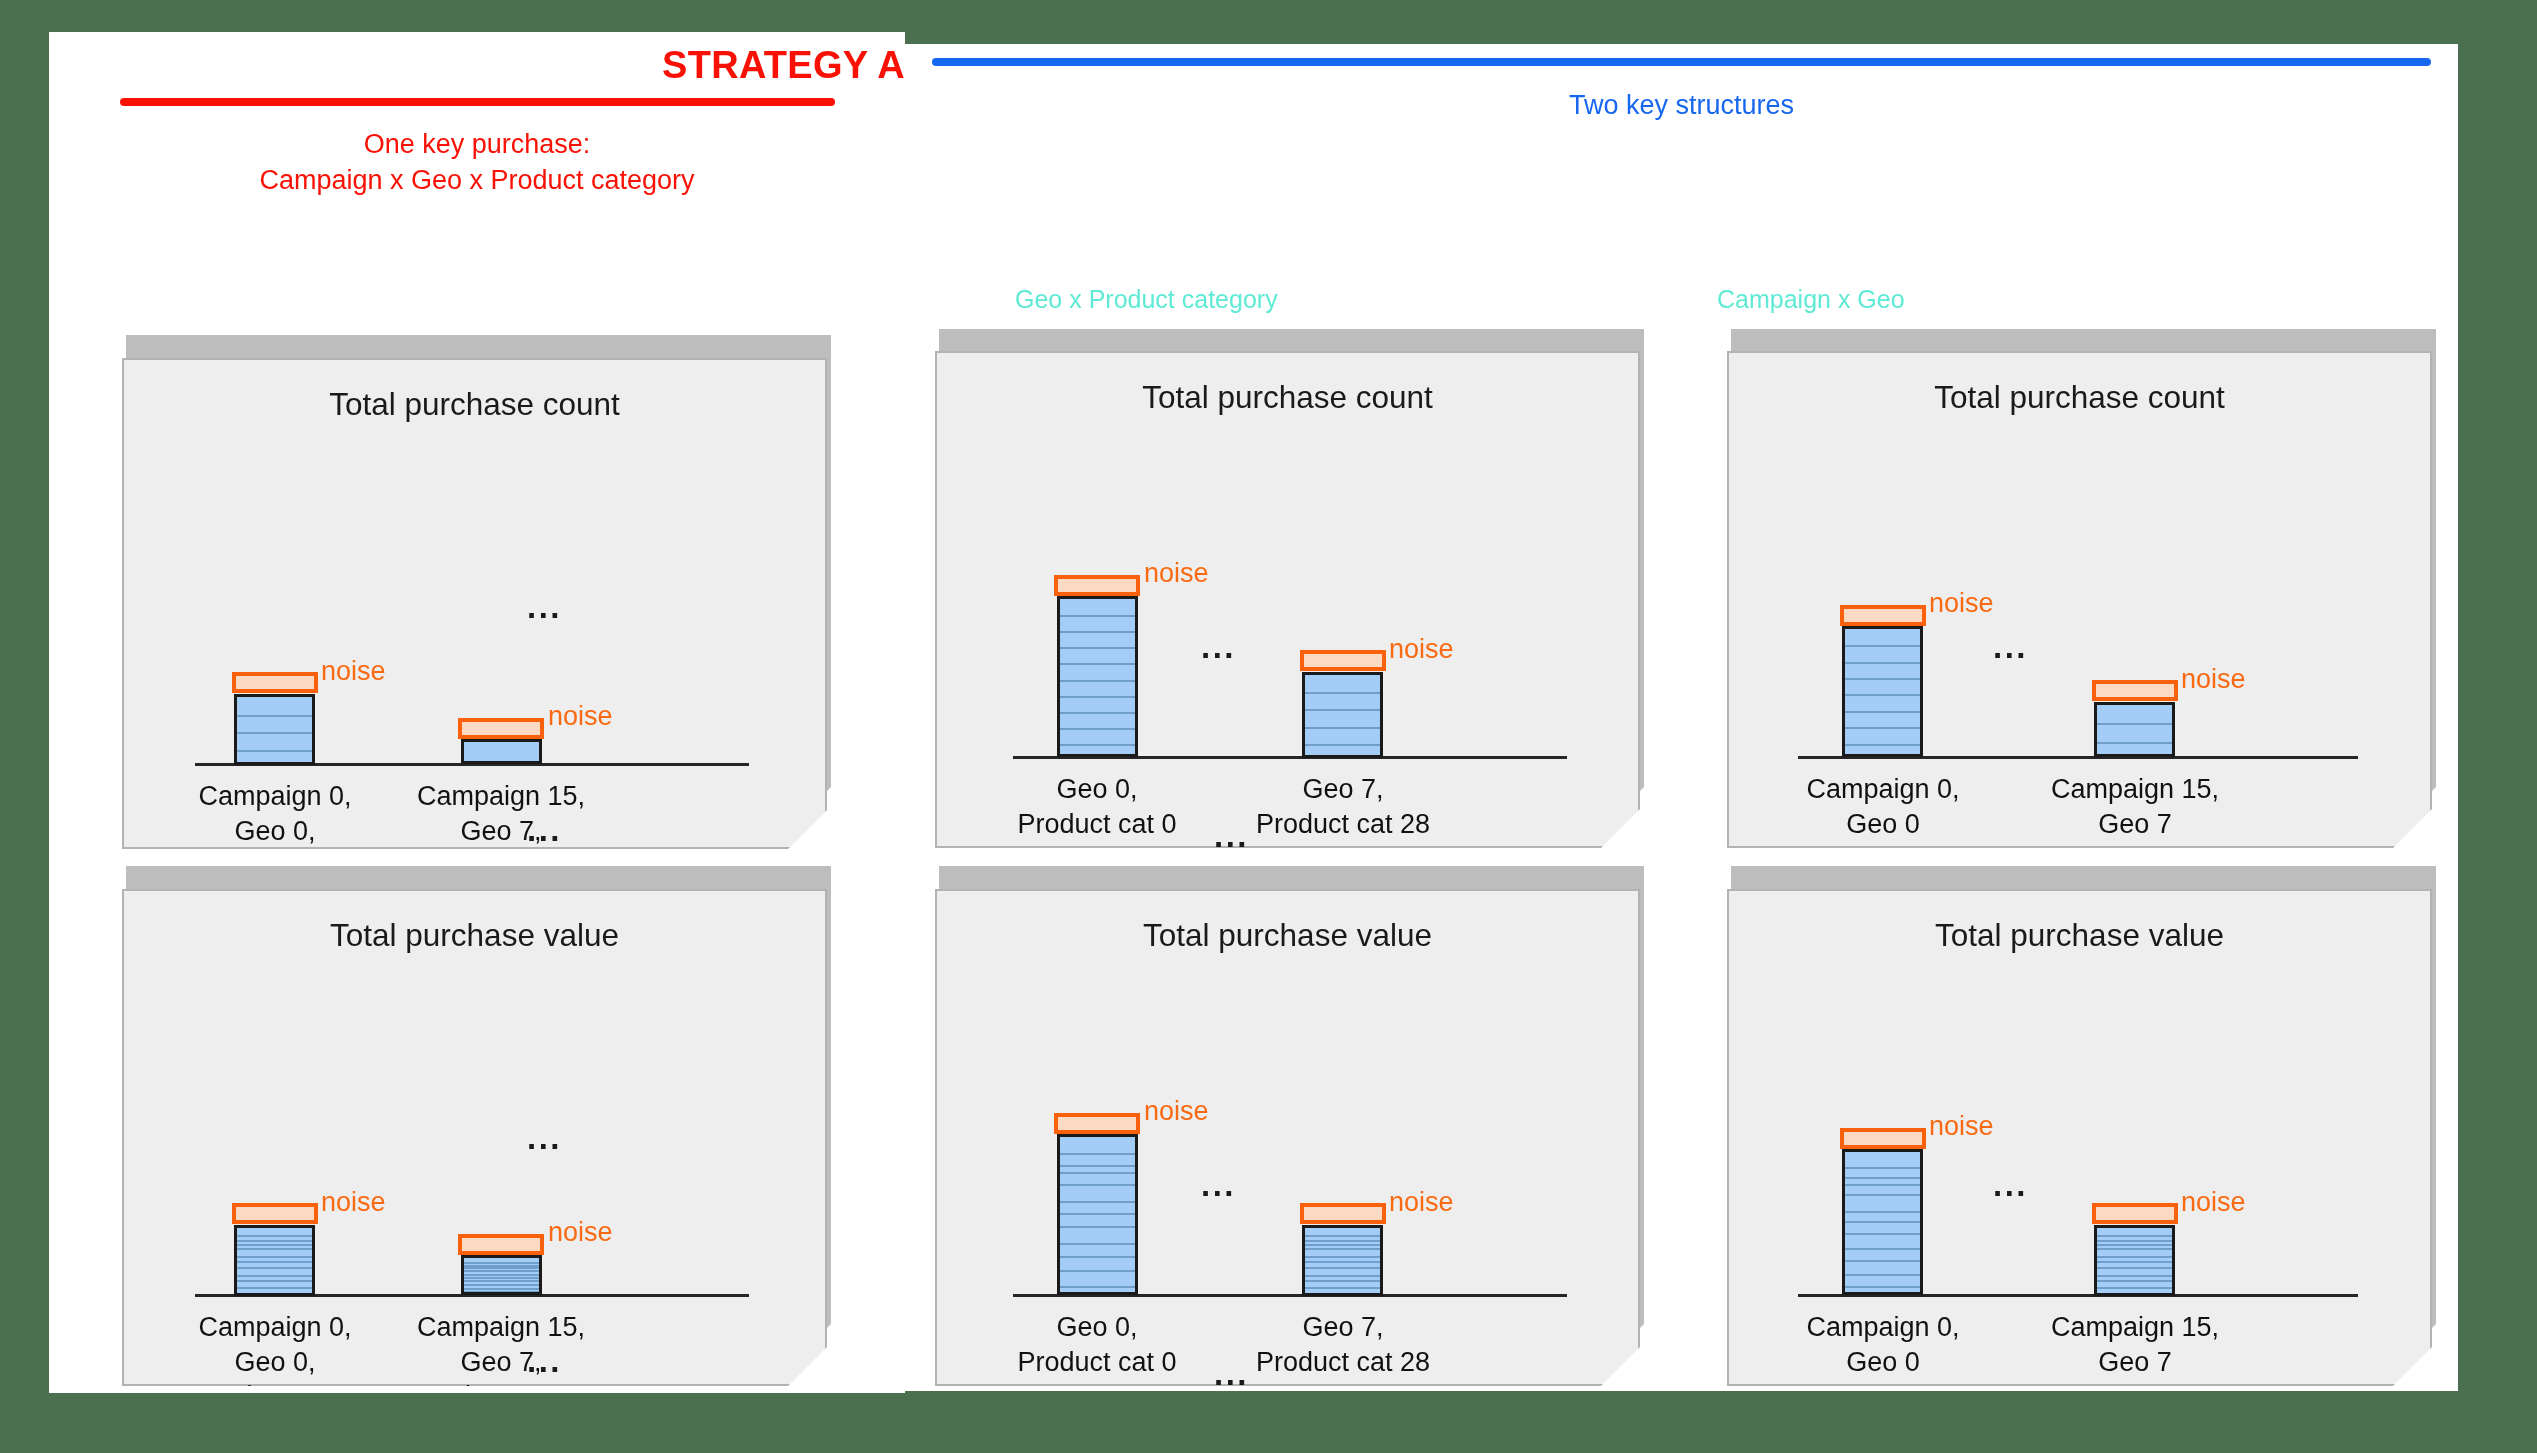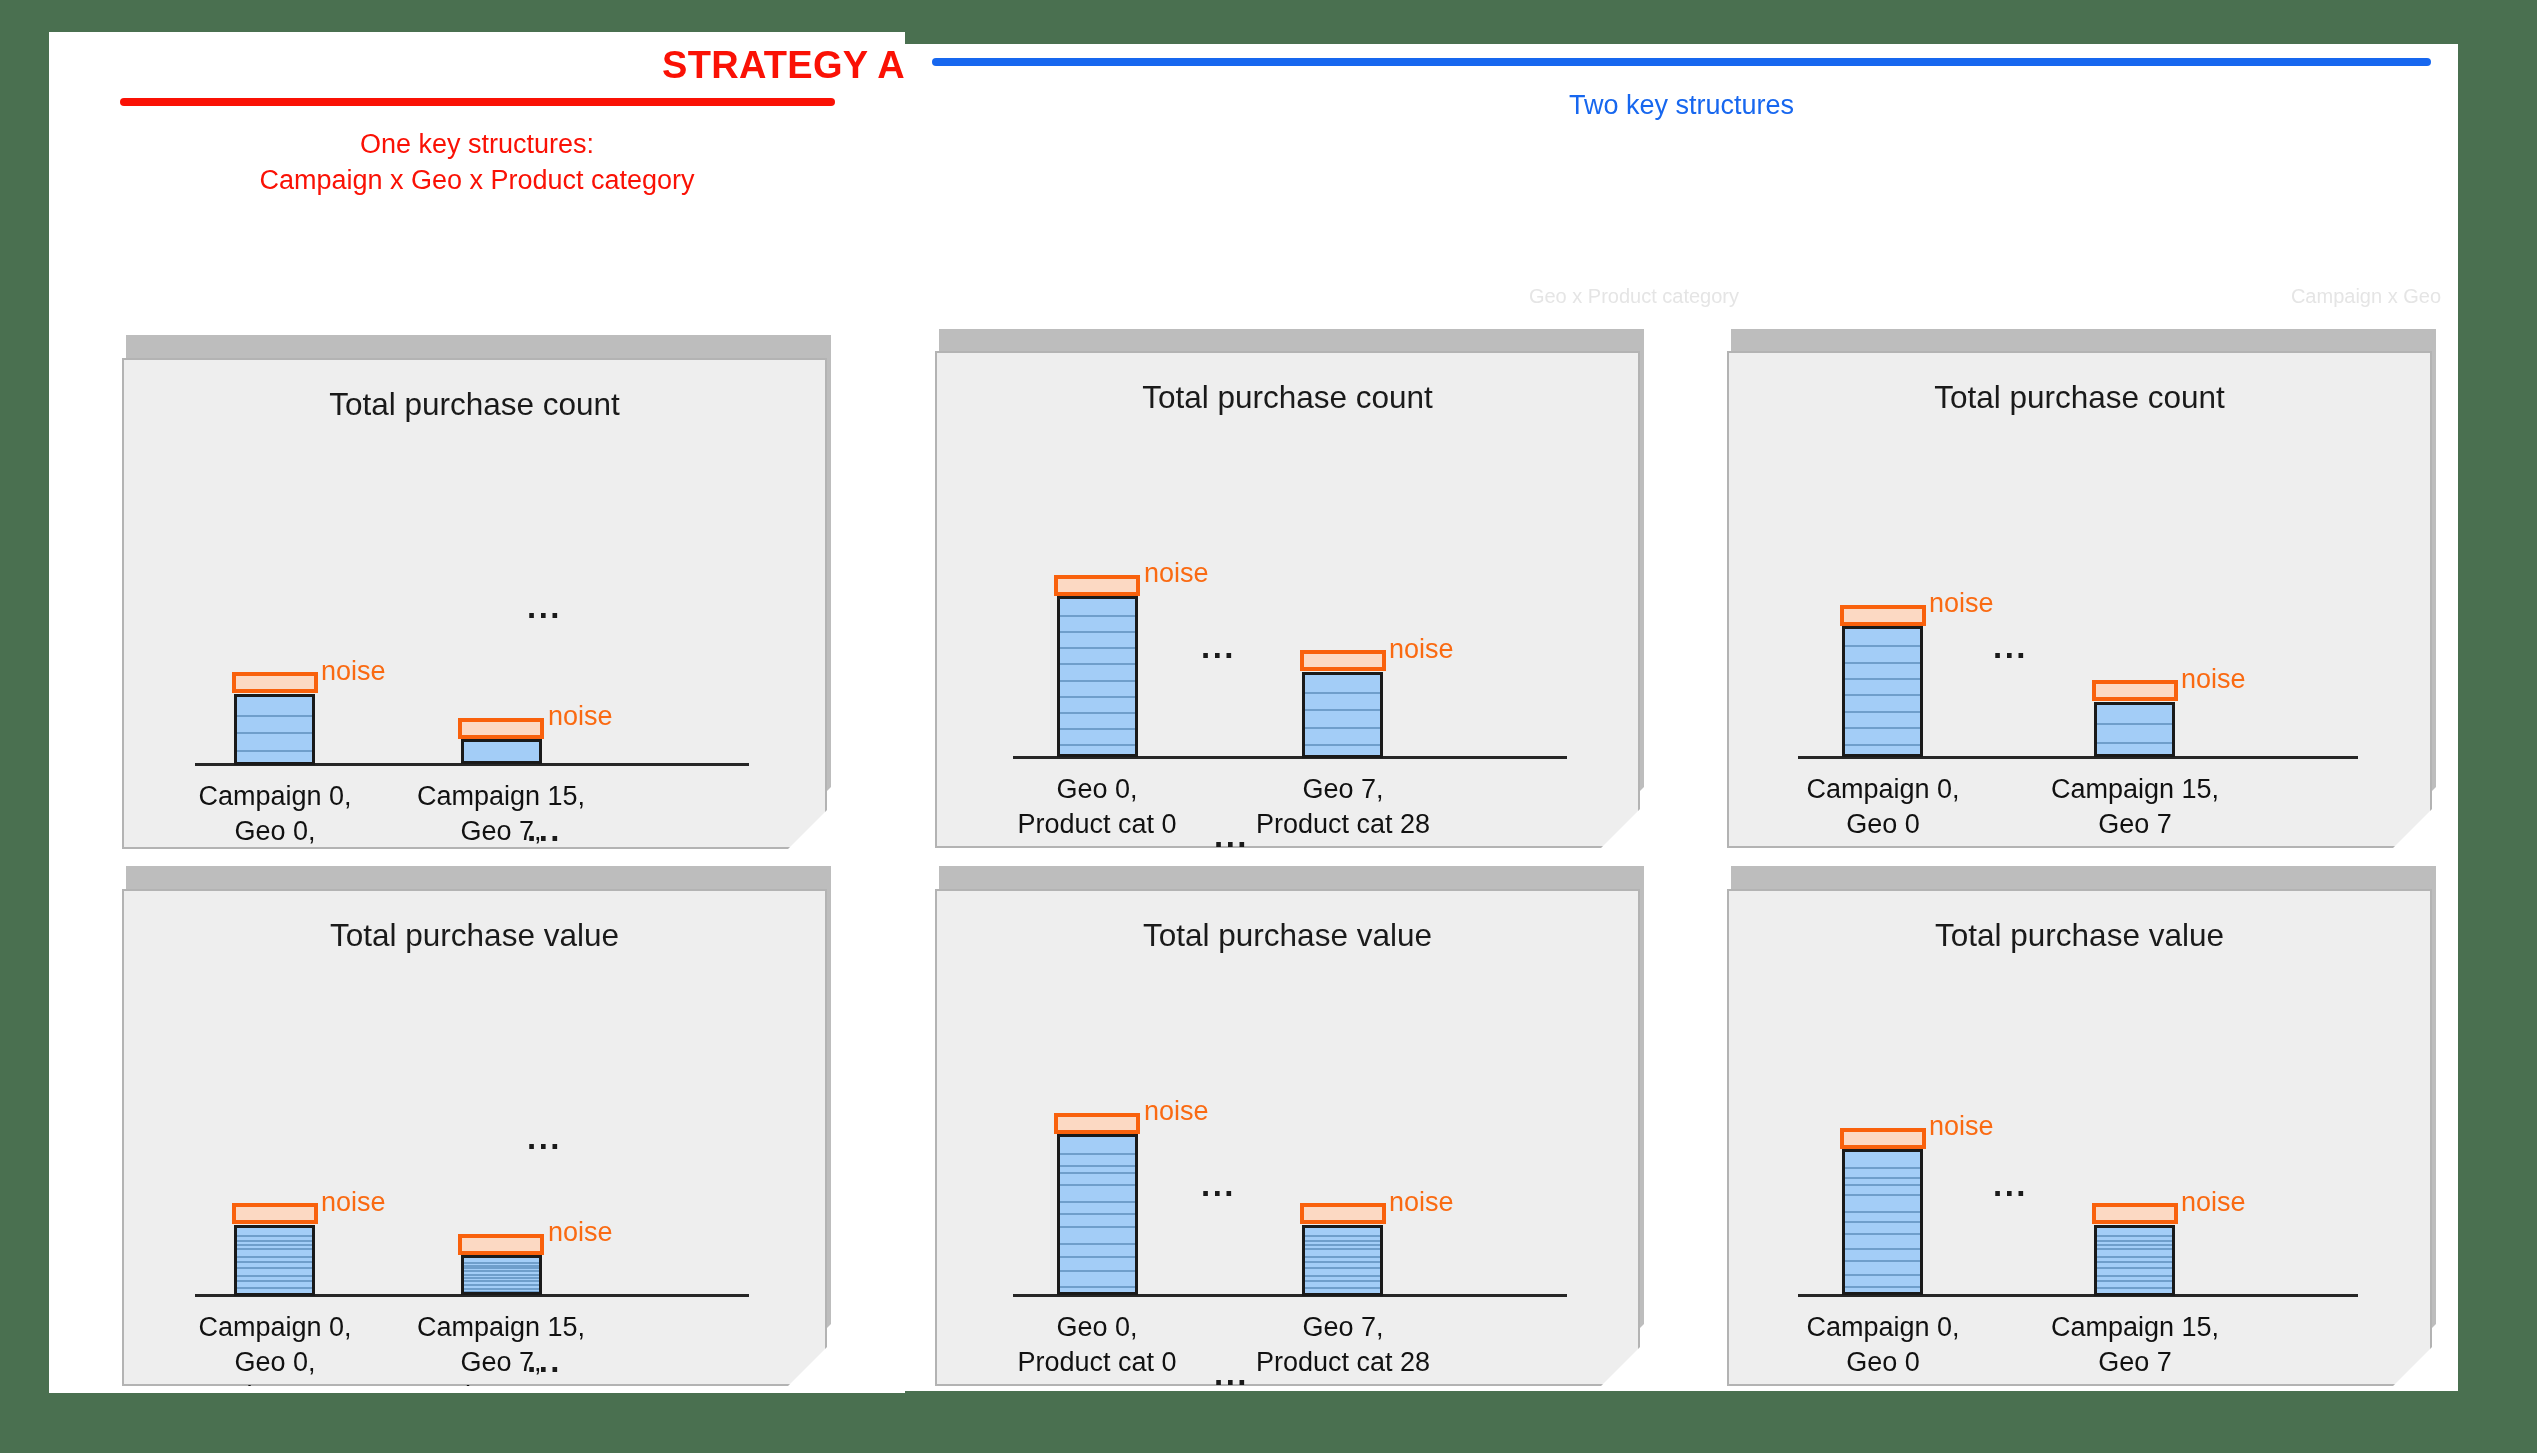--- a/index.html
+++ b/index.html
@@ -28,21 +28,21 @@
   .strat-sub{
     text-align:center;font-size:27px;line-height:1.32;margin-top:21.4px;
   }
   .red{color:#fa1105;}
   .blue{color:#1767ef;}
   .rule-red{background:#fa1105;}
   .rule-blue{background:#1767ef;}
 
   .substructs{position:absolute;top:0;left:0;width:100%;}
   .substruct{
-    position:absolute;text-align:right;font-size:20px;color:#e5e5e5;white-space:nowrap;
+    position:absolute;text-align:left;font-size:25px;color:#5eead4;white-space:nowrap;
   }
 
   
   .panel{
     position:absolute;
     background:#eeeeee;
     border:2.5px solid #b3b3b3;
     box-sizing:border-box;
     clip-path:polygon(0 0, 100% 0, 100% calc(100% - 39px), calc(100% - 39px) 100%, 0 100%);
     margin-top:27px;
@@ -85,21 +85,21 @@
 </head>
 <body>
 
 <div id="canvas-a"></div>
 <div id="canvas-b"></div>
 
 <div class="col" id="col-a">
   <div class="strat-title red" style="margin-top:14px;">STRATEGY A</div>
   <div class="rule rule-red" style="width:715px;"></div>
   <div class="strat-sub red">
-    <div>One key structures:</div>
+    <div>One key purchase:</div>
     <div>Campaign x Geo x Product category</div>
   </div>
 </div>
 
 <div class="col" id="col-b">
   <div class="rule rule-blue" style="width:1499px;"></div>
   <div class="strat-sub blue">Two key structures</div>
   <div class="substructs">
     <div class="substruct" style="top:241px;left:110px;width:724px;">Geo x Product category</div>
     <div class="substruct" style="top:241px;left:812px;width:724px;">Campaign x Geo</div>

